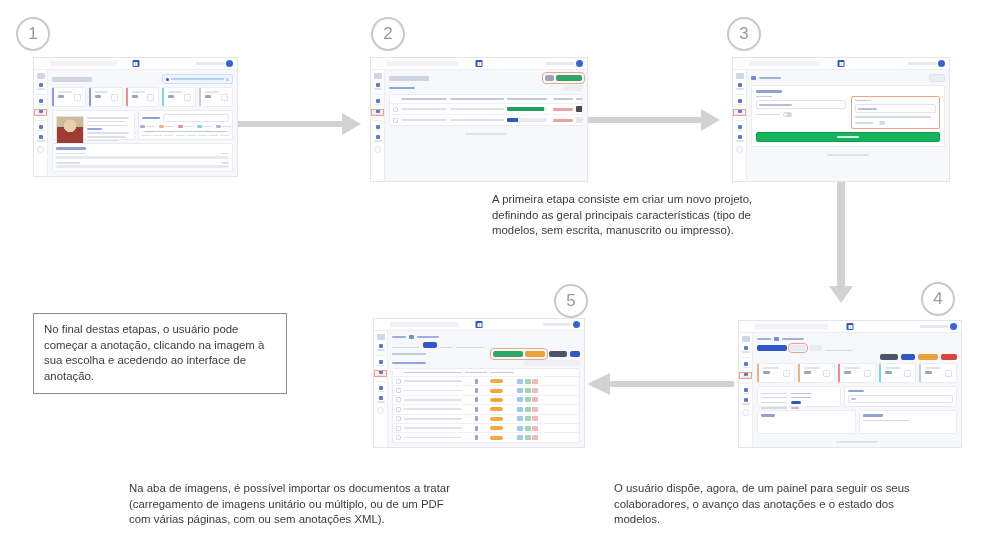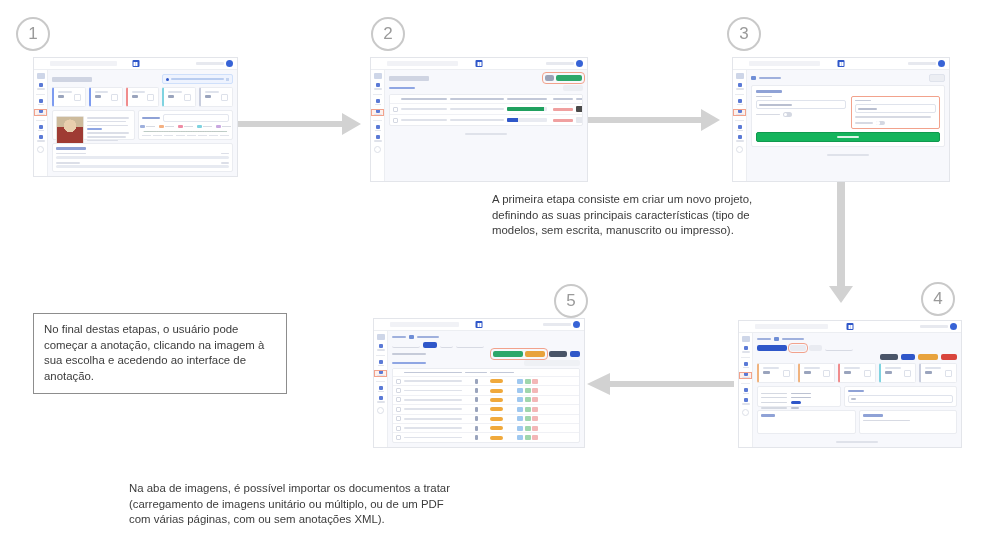--- a/index.html
+++ b/index.html
@@ -510,21 +510,21 @@
           </div>
           <div class="footer-note">
               <i></i>
             </div>
         </div>
       </div>
     </div>
   </div>
 
   <div class="caption" style="left:492px;top:192px;width:310px;">A primeira etapa consiste em criar um novo projeto,
-definindo as suas principais características (tipo de
+definindo as geral principais características (tipo de
 modelos, sem escrita, manuscrito ou impresso).</div>
 
   <div class="arrow" style="left:588px;top:108px;width:133px;height:24px;">
     <svg viewBox="0 0 133 24" width="133" height="24">
       <path d="M0,9 L113,9 L113,1 L132,12 L113,23 L113,15 L0,15 Z" fill="#d2d2d2"></path>
     </svg>
   </div>
 
   <div class="step-circle" style="left:727px;top:17px;">3</div>
 
@@ -755,20 +755,23 @@
             </div>
           </div>
           <div class="footer-note">
               <i></i>
             </div>
         </div>
       </div>
     </div>
   </div>
 
+  <div class="caption" style="left:614px;top:481px;width:350px;">O usuário dispõe, agora, de um painel para seguir os seus
+colaboradores, o avanço das anotações e o estado dos
+modelos.</div>
 
   <div class="arrow" style="left:586px;top:372px;width:148px;height:24px;">
     <svg viewBox="0 0 148 24" width="148" height="24">
       <path d="M148,9 L24,9 L24,1 L1,12 L24,23 L24,15 L148,15 Z" fill="#d2d2d2"></path>
     </svg>
   </div>
 
   <div class="step-circle" style="left:554px;top:284px;">5</div>
 
   <div class="shot" style="left:373px;top:318px;width:212px;height:130px;">

